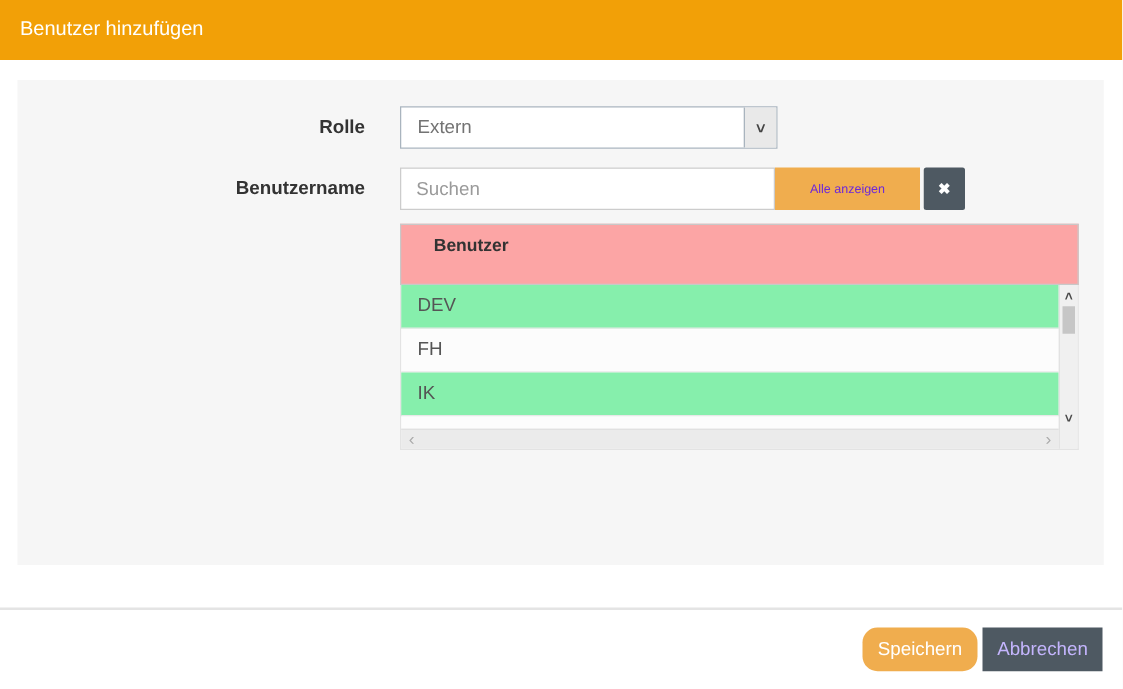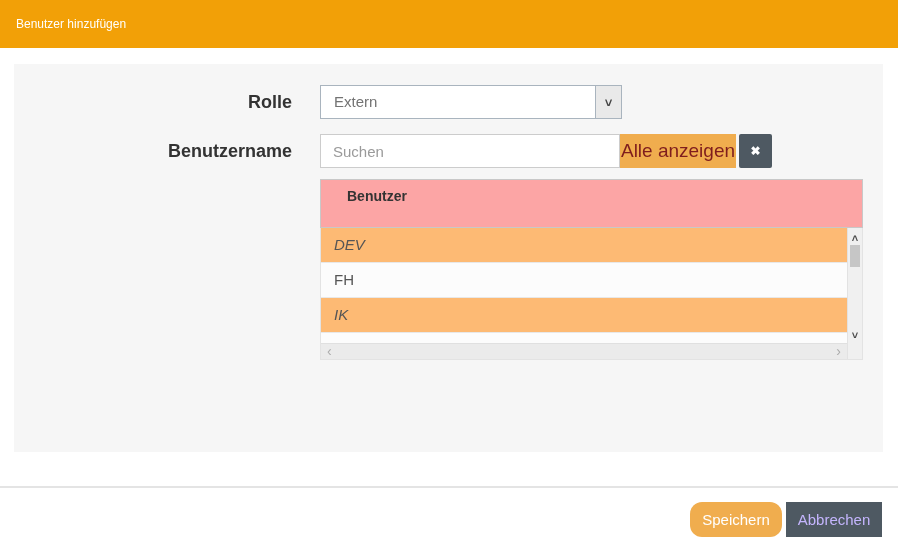--- a/index.html
+++ b/index.html
@@ -8,29 +8,29 @@
   .page {
     position:relative; width:898px; height:551px; background:#ffffff;
     overflow:hidden;
   }
   
   .titlebar {
     position:absolute; left:0; top:0; width:898px; height:48px;
     background:var(--header-orange,#F2A007);
     display:flex; align-items:center; padding-left:16px;
   }
-  .titlebar .title { color:#ffffff; font-size:12px; }
+  .titlebar .title { color:#ffffff; font-size:16px; }
   
   .panel {
     position:absolute; left:14px; top:64px; width:869px; height:388px;
     background:#F6F6F6;
   }
   .form-label {
     position:absolute; left:0; width:278px; text-align:right;
-    font-weight:bold; font-size:18px; color:#333333; line-height:34px;
+    font-weight:bold; font-size:15px; color:#333333; line-height:34px;
   }
   .label-role { top:21px; }
   .label-username { top:70px; }
   
   .select {
     position:absolute; left:306px; top:21px; width:302px; height:34px;
     background:#ffffff; border:1px solid #A9B4BE; display:flex;
     cursor:default;
   }
   .select .value {
@@ -46,21 +46,21 @@
   .search-input {
     position:absolute; left:306px; top:70px; width:300px; height:34px;
     border:1px solid #CCCCCC; background:#ffffff; font-size:15px;
     padding:0 12px; color:#3b82f6; outline:none;
     font-family:"Liberation Sans", sans-serif;
   }
   .search-input::placeholder { color:#9A9A9A; opacity:1; }
   .btn { border:none; cursor:pointer; font-family:"Liberation Sans", sans-serif; }
   .btn-showall {
     position:absolute; left:606px; top:70px; width:116px; height:34px;
-    background:var(--button-orange,#F0AD4E); color:#7f1d1d; font-size:19px;
+    background:var(--button-orange,#F0AD4E); color:#6d28d9; font-size:10px;
   }
   .btn-clear {
     position:absolute; left:725px; top:70px; width:33px; height:34px;
     background:var(--button-dark,#4E5962); color:#ffffff;
     font-size:12px; font-weight:bold; border-radius:2px;
     display:flex; align-items:center; justify-content:center;
   }
   
   .table {
     position:absolute; left:306px; top:115px; width:543px;
@@ -72,21 +72,21 @@
   }
   .tmain {
     display:flex; border-left:1px solid #E3E3E3; border-right:1px solid #E3E3E3;
     border-bottom:1px solid #E3E3E3;
   }
   .rows-col { width:526px; }
   .trow {
     height:35px; line-height:34px; font-size:15px; color:#555555;
     padding-left:13px; border-bottom:1px solid #E8E8E8; cursor:pointer;
   }
-  .trow.odd  { background:#fdba74;font-style:italic; }
+  .trow.odd  { background:#86efac; }
   .trow.even { background:#FCFCFC; }
   .trow-partial { height:10px; background:#FCFCFC; }
   .hscroll {
     height:16px; background:#EBEBEB; position:relative;
     border-top:1px solid #E0E0E0;
   }
   .hscroll .h-arrow {
     position:absolute; top:0; height:16px; line-height:15px;
     color:#ABABAB; font-size:14px; cursor:pointer;
   }

